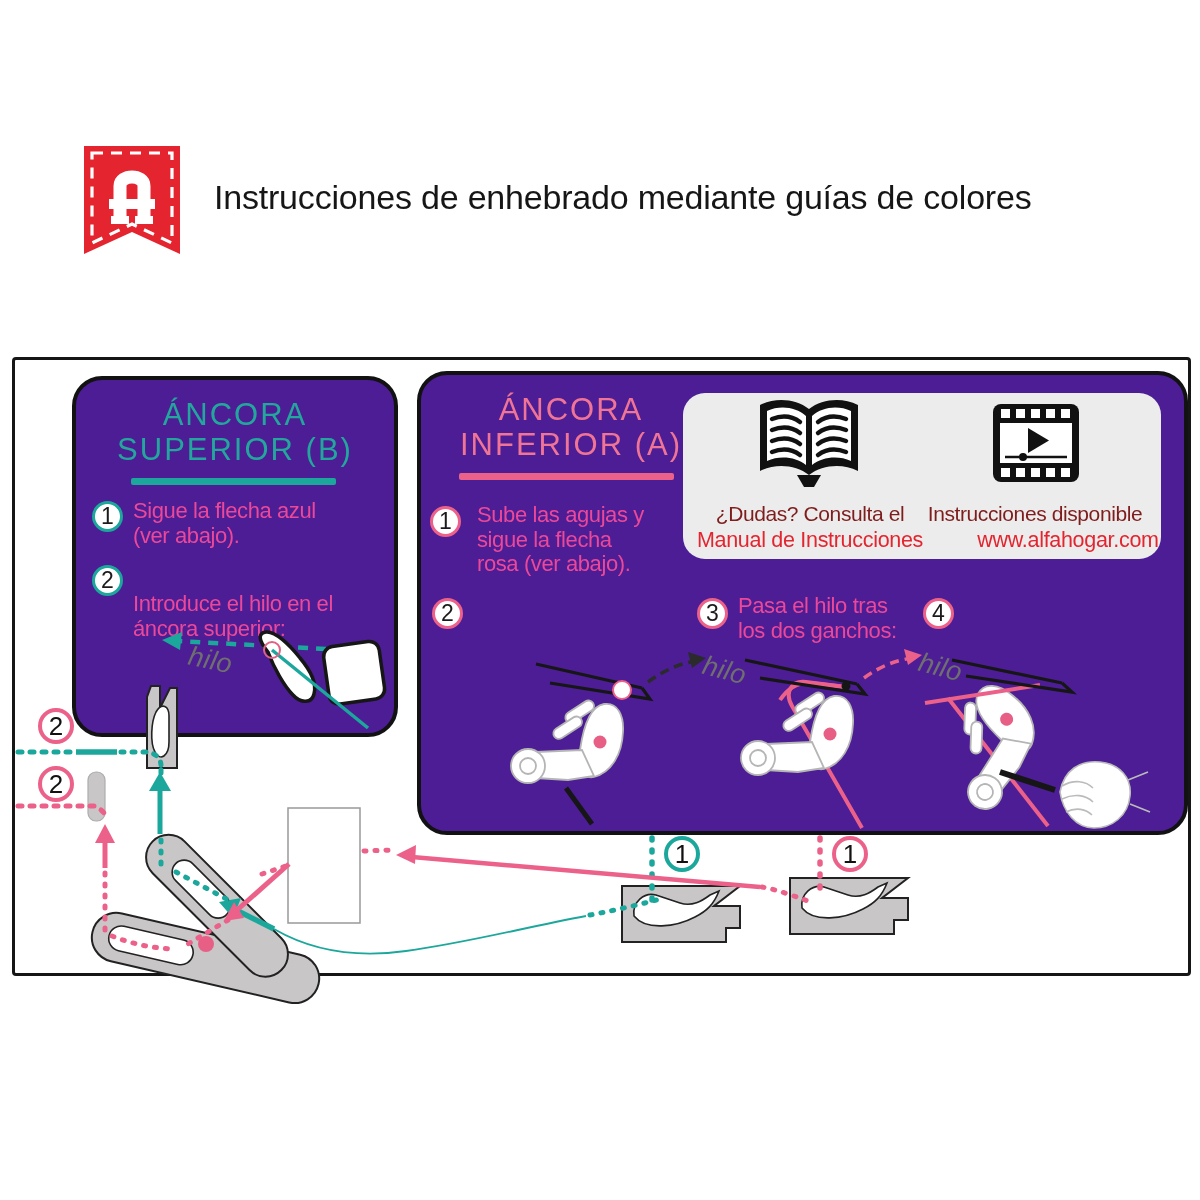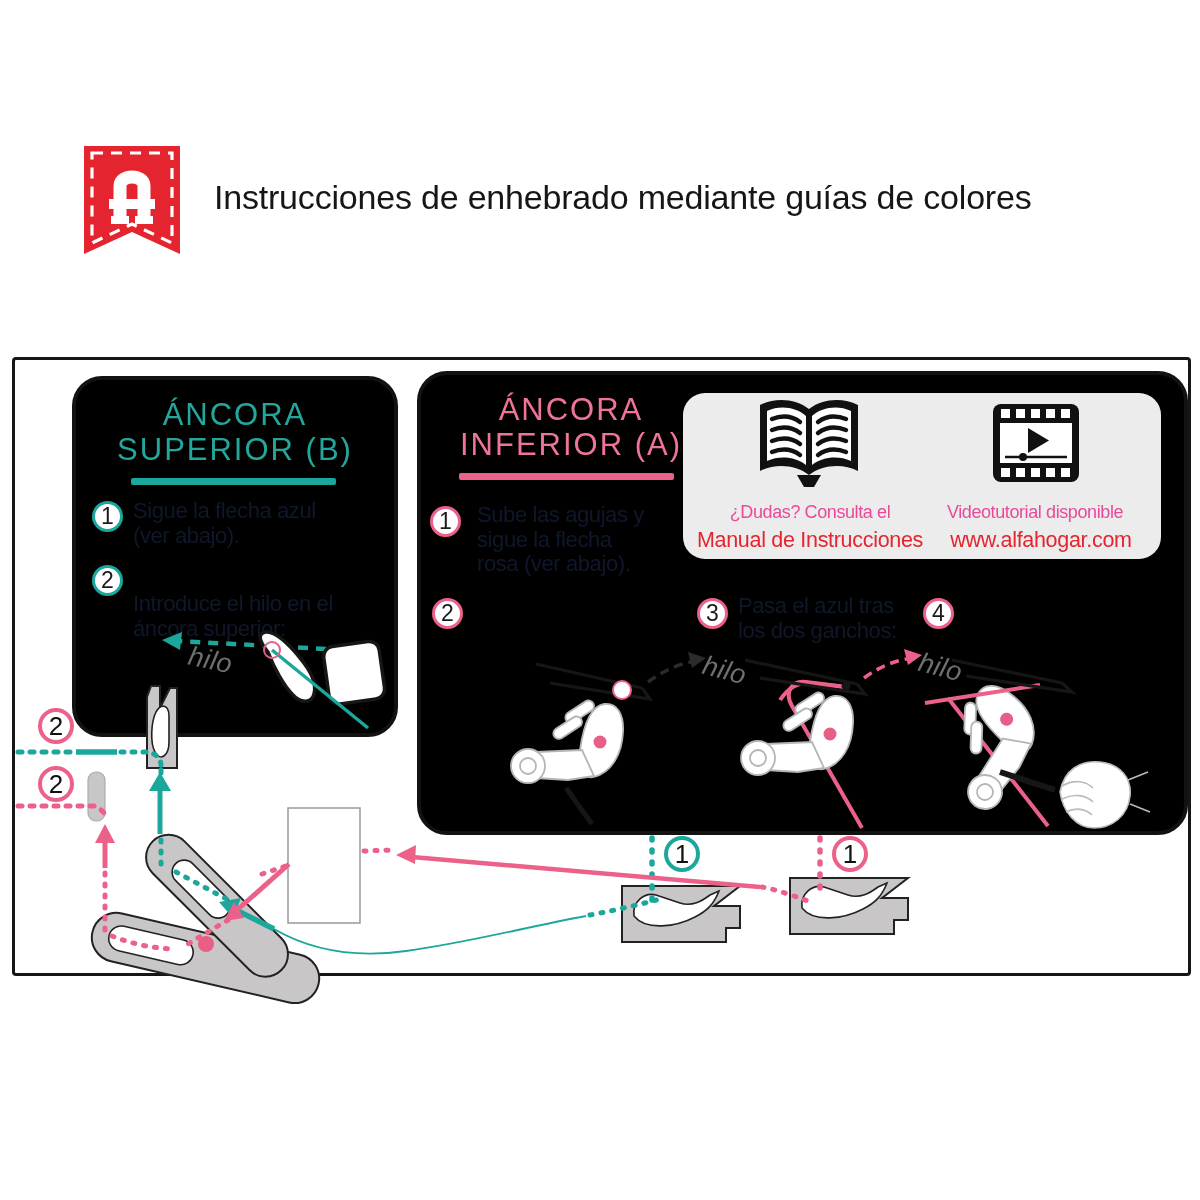--- a/index.html
+++ b/index.html
@@ -4,40 +4,40 @@
 <style>
   html,body{margin:0;padding:0;background:#fff;}
   #canvas{position:relative;width:1200px;height:1200px;background:#fff;overflow:hidden;
           font-family:"Liberation Sans",sans-serif;color:#1b1b1b;}
   .abs{position:absolute;}
   
   #page-title{left:214px;top:178px;font-size:34px;letter-spacing:-0.2px;color:#161616;}
   
   #outer-frame{left:12px;top:357px;width:1173px;height:613px;border:3px solid #161616;border-radius:4px;}
   
-  .inst-box{background:#000000;border:4px solid #121212;border-radius:30px;}
+  .inst-box{background:#4c1d95;border:4px solid #121212;border-radius:30px;}
   #box-b{left:72px;top:376px;width:318px;height:353px;}
   #box-a{left:417px;top:371px;width:763px;height:456px;}
   .box-title{width:100%;text-align:center;font-size:31px;line-height:1.12;letter-spacing:2px;
              white-space:pre-line;font-weight:400;}
   .title-teal{color:#23a79c;}
   .title-pink{color:#ef7495;}
   .title-rule{height:7px;border-radius:2px;}
   .rule-teal{background:#1ba79b;}
   .rule-pink{background:#ec6189;}
   
   .step-badge{width:31px;height:31px;border-radius:50%;border:3.5px solid;box-sizing:border-box;
               display:flex;align-items:center;justify-content:center;
               font-size:23px;font-weight:500;color:#1b1b1b;background:#fff;}
   .badge-teal{border-color:#1ba79b;}
   .badge-pink{border-color:#ec6189;}
-  .step-text{font-size:22px;line-height:1.12;letter-spacing:-0.4px;white-space:pre-line;color:#0f172a;}
+  .step-text{font-size:22px;line-height:1.12;letter-spacing:-0.4px;white-space:pre-line;color:#ec4899;}
   
   #info-panel{left:683px;top:393px;width:478px;height:166px;background:#ececec;border-radius:22px;}
-  .info-line1{font-size:18px;letter-spacing:-0.4px;text-align:center;color:#ec4899;}
+  .info-line1{font-size:21px;letter-spacing:-0.4px;text-align:center;color:#7f1d1d;}
   .info-line2{font-size:21.5px;font-weight:normal;letter-spacing:-0.3px;text-align:center;color:#e4242e;}
   
   .marker{width:36px;height:36px;border-radius:50%;border:4px solid;box-sizing:border-box;
           display:flex;align-items:center;justify-content:center;background:#fff;
           font-size:26px;font-weight:500;color:#111;}
   .marker-teal{border-color:#1ba79b;}
   .marker-pink{border-color:#ec6189;}
   #art{left:0;top:0;width:1200px;height:1200px;pointer-events:none;}
   .hilo{font-style:italic;font-size:27px;fill:#6f6f6f;letter-spacing:0.5px;}
 </style>
@@ -107,30 +107,30 @@
         <rect x="53" y="64" width="9" height="9"></rect>
         <rect x="68" y="64" width="9" height="9"></rect>
       <rect x="7" y="19" width="72" height="40"></rect>
     </g>
     <path d="M35,24 L56,36.5 L35,49 Z" fill="#111"></path>
     <line x1="12" y1="53" x2="74" y2="53" stroke="#111" stroke-width="2.5"></line>
     <circle cx="30" cy="53" r="4" fill="#111"></circle>
   </svg>
   <div class="abs info-line1" style="left:700px;top:502px;width:220px">¿Dudas? Consulta el</div>
   <div class="abs info-line2" style="left:690px;top:528px;width:240px">Manual de Instrucciones</div>
-  <div class="abs info-line1" style="left:925px;top:502px;width:220px">Videotutorial disponible</div>
-  <div class="abs info-line2" style="left:931px;top:528px;width:220px">www.alfahogar.com</div>
+  <div class="abs info-line1" style="left:925px;top:502px;width:220px">Instrucciones disponible</div>
+  <div class="abs info-line2" style="left:958px;top:528px;width:220px">www.alfahogar.com</div>
 
   <div class="abs step-badge badge-pink" style="left:430px;top:506px">1</div>
   <div class="abs step-text" style="left:477px;top:503px">Sube las agujas y
 sigue la flecha
 rosa (ver abajo).</div>
   <div class="abs step-badge badge-pink" style="left:432px;top:598px">2</div>
   <div class="abs step-badge badge-pink" style="left:697px;top:598px">3</div>
-  <div class="abs step-text" style="left:738px;top:594px">Pasa el azul tras
+  <div class="abs step-text" style="left:738px;top:594px">Pasa el hilo tras
 los dos ganchos:</div>
   <div class="abs step-badge badge-pink" style="left:923px;top:598px">4</div>
 
   <div class="abs marker marker-pink" style="left:38px;top:708px">2</div>
   <div class="abs marker marker-pink" style="left:38px;top:766px">2</div>
   <div class="abs marker marker-teal" style="left:664px;top:836px">1</div>
   <div class="abs marker marker-pink" style="left:832px;top:836px">1</div>
 
   <svg class="abs" id="art" viewBox="0 0 1200 1200">
     <defs>

